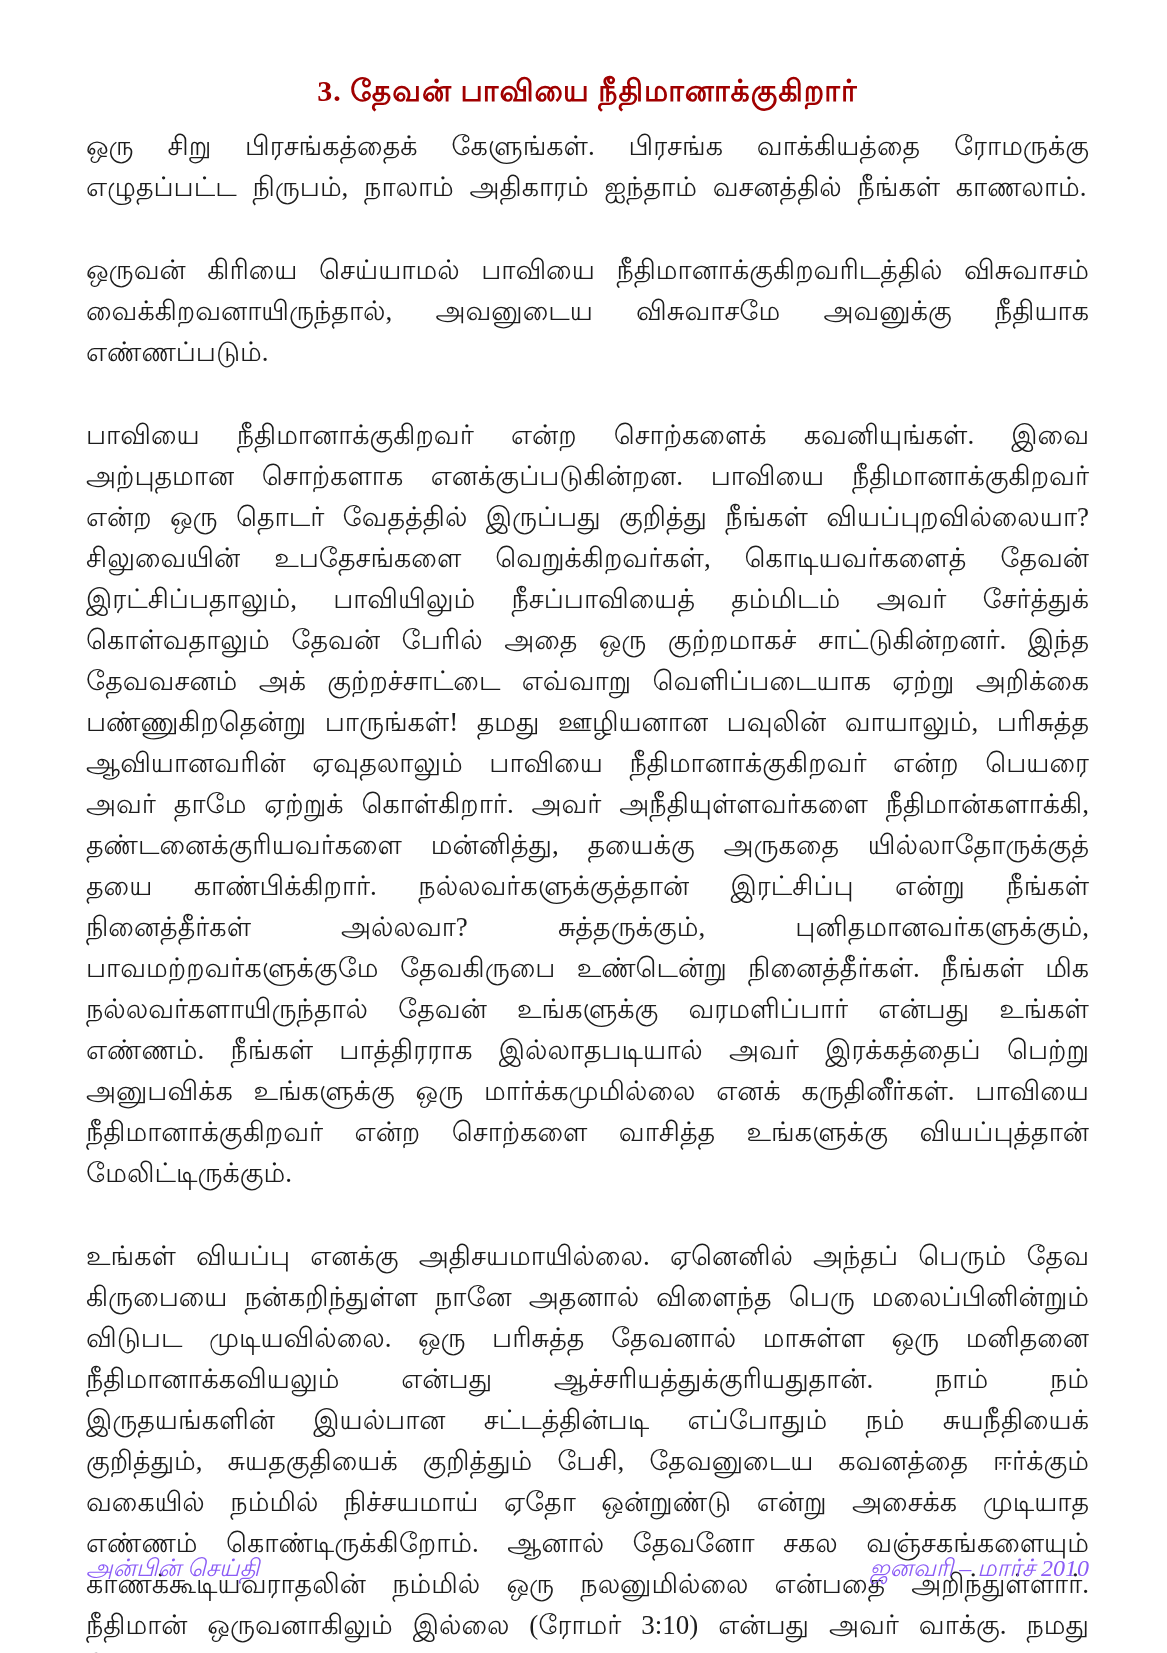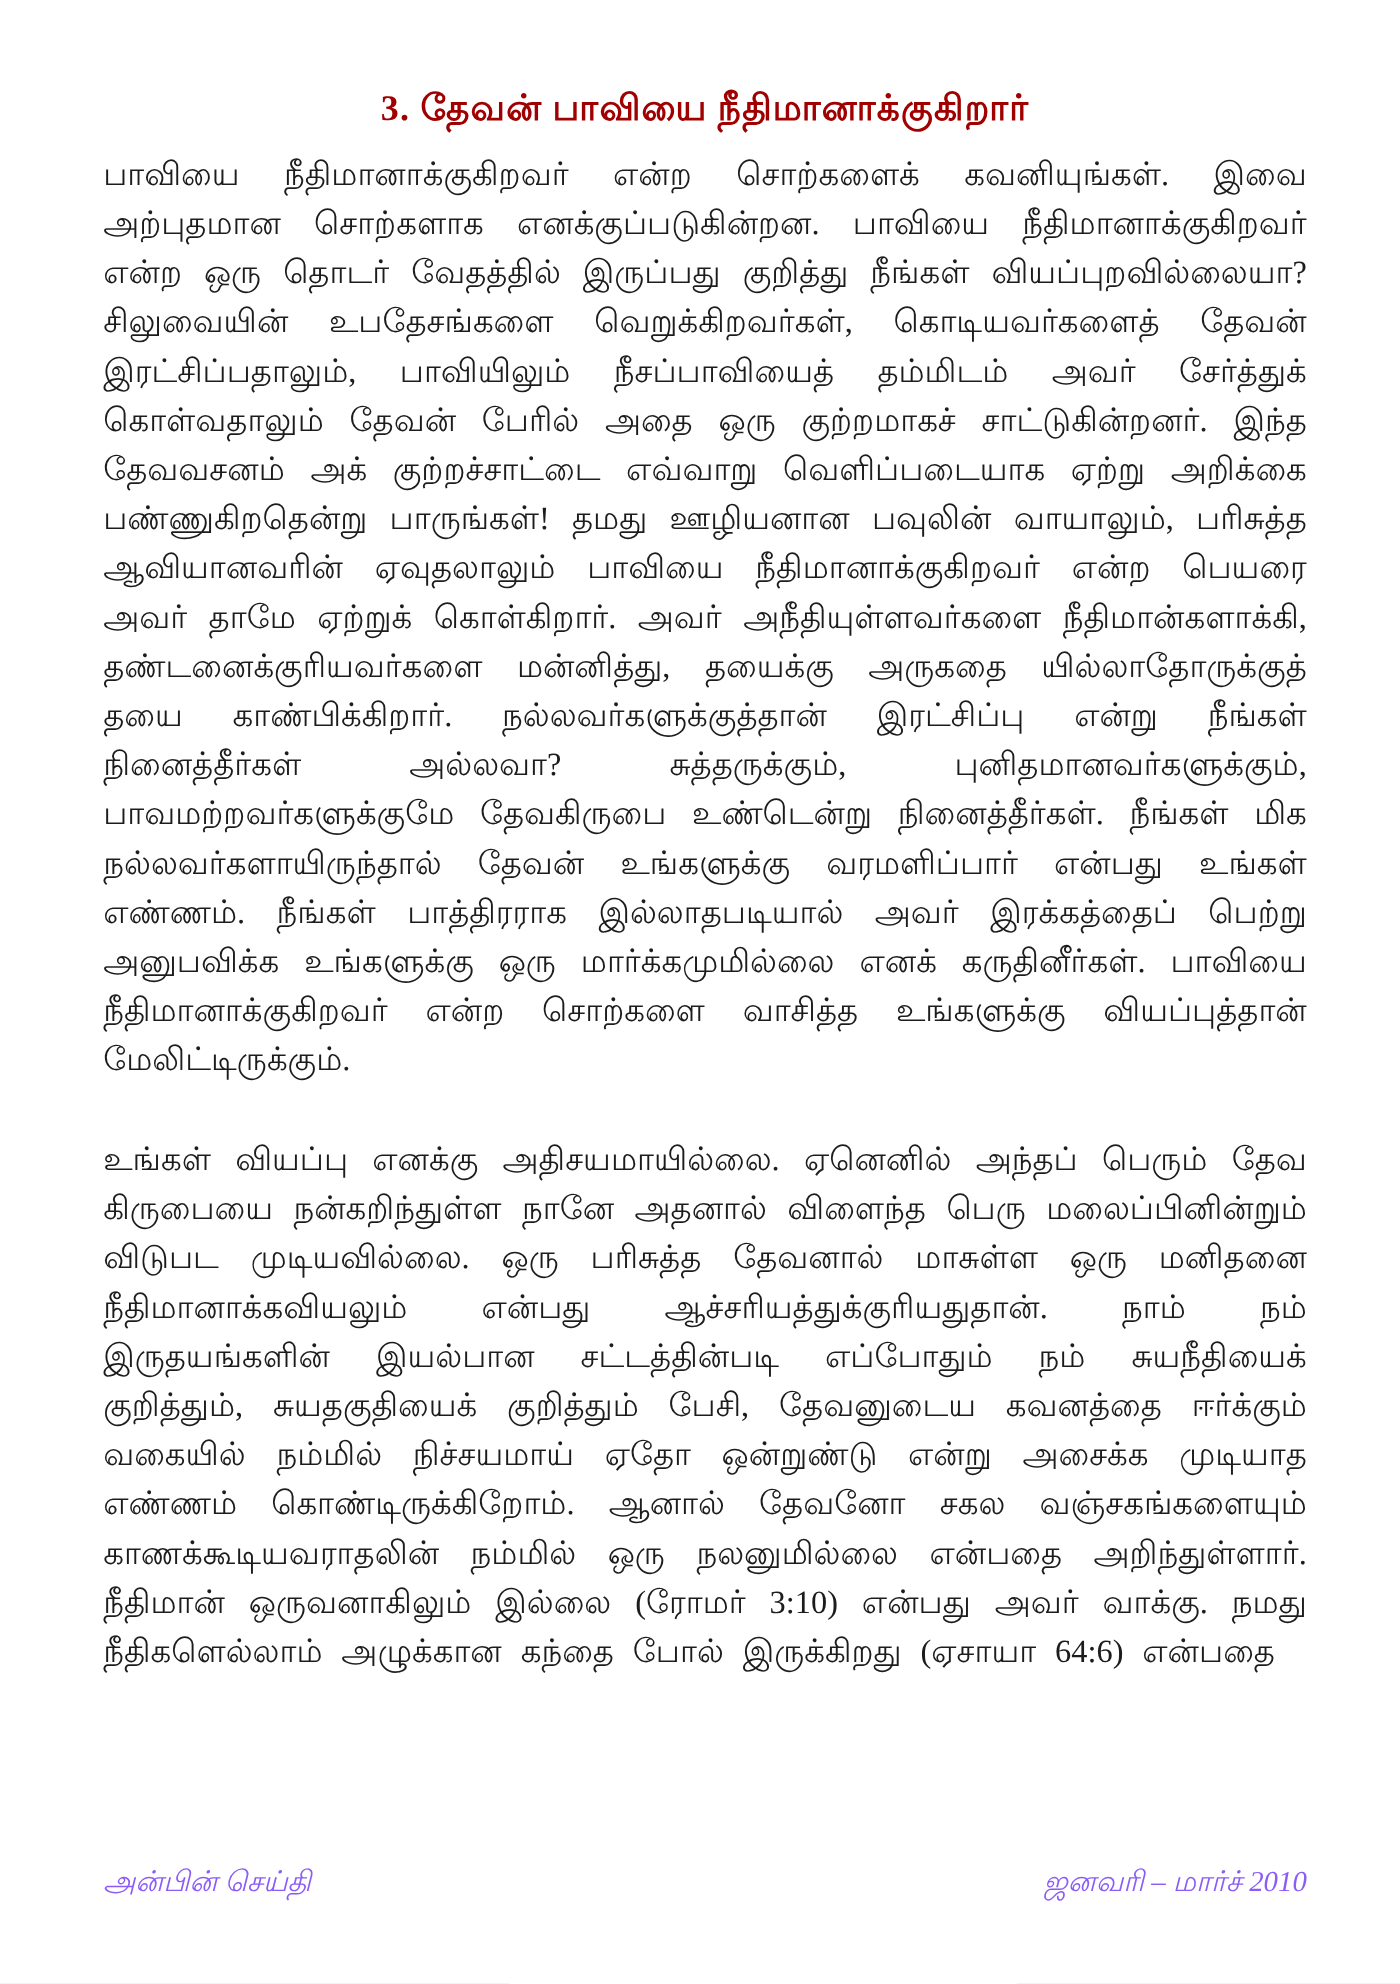--- a/index.html
+++ b/index.html
@@ -54,21 +54,23 @@
   .footer .f-center{ flex: 1 1 0; text-align: center; }
   .footer .f-right { flex: 1 1 0; text-align: right; }
 </style>
 </head>
 <body>
 
 <div class="page">
 
   <h1 class="title">3. தேவன் பாவியை நீதிமானாக்குகிறார்</h1>
 
+  <p class="para">ஒரு சிறு பிரசங்கத்தைக் கேளுங்கள். பிரசங்க வாக்கியத்தை ரோமருக்கு எழுதப்பட்ட நிருபம், நாலாம் அதிகாரம் ஐந்தாம் வசனத்தில் நீங்கள் காணலாம்.</p>
 
+  <p class="para">ஒருவன் கிரியை செய்யாமல் பாவியை நீதிமானாக்குகிறவரிடத்தில் விசுவாசம் வைக்கிறவனாயிருந்தால், அவனுடைய விசுவாசமே அவனுக்கு நீதியாக எண்ணப்படும்.</p>
 
   <p class="para">பாவியை நீதிமானாக்குகிறவர் என்ற சொற்களைக் கவனியுங்கள். இவை அற்புதமான சொற்களாக எனக்குப்படுகின்றன. பாவியை நீதிமானாக்குகிறவர் என்ற ஒரு தொடர் வேதத்தில் இருப்பது குறித்து நீங்கள் வியப்புறவில்லையா? சிலுவையின் உபதேசங்களை வெறுக்கிறவர்கள், கொடியவர்களைத் தேவன் இரட்சிப்பதாலும், பாவியிலும் நீசப்பாவியைத் தம்மிடம் அவர் சேர்த்துக் கொள்வதாலும் தேவன் பேரில் அதை ஒரு குற்றமாகச் சாட்டுகின்றனர். இந்த தேவவசனம் அக் குற்றச்சாட்டை எவ்வாறு வெளிப்படையாக ஏற்று அறிக்கை பண்ணுகிறதென்று பாருங்கள்! தமது ஊழியனான பவுலின் வாயாலும், பரிசுத்த ஆவியானவரின் ஏவுதலாலும் பாவியை நீதிமானாக்குகிறவர் என்ற பெயரை அவர் தாமே ஏற்றுக் கொள்கிறார். அவர் அநீதியுள்ளவர்களை நீதிமான்களாக்கி, தண்டனைக்குரியவர்களை மன்னித்து, தயைக்கு அருகதை யில்லாதோருக்குத் தயை காண்பிக்கிறார். நல்லவர்களுக்குத்தான் இரட்சிப்பு என்று நீங்கள் நினைத்தீர்கள் அல்லவா? சுத்தருக்கும், புனிதமானவர்களுக்கும், பாவமற்றவர்களுக்குமே தேவகிருபை உண்டென்று நினைத்தீர்கள். நீங்கள் மிக நல்லவர்களாயிருந்தால் தேவன் உங்களுக்கு வரமளிப்பார் என்பது உங்கள் எண்ணம். நீங்கள் பாத்திரராக இல்லாதபடியால் அவர் இரக்கத்தைப் பெற்று அனுபவிக்க உங்களுக்கு ஒரு மார்க்கமுமில்லை எனக் கருதினீர்கள். பாவியை நீதிமானாக்குகிறவர் என்ற சொற்களை வாசித்த உங்களுக்கு வியப்புத்தான் மேலிட்டிருக்கும்.</p>
 
   <p class="para">உங்கள் வியப்பு எனக்கு அதிசயமாயில்லை. ஏனெனில் அந்தப் பெரும் தேவ கிருபையை நன்கறிந்துள்ள நானே அதனால் விளைந்த பெரு மலைப்பினின்றும் விடுபட முடியவில்லை. ஒரு பரிசுத்த தேவனால் மாசுள்ள ஒரு மனிதனை நீதிமானாக்கவியலும் என்பது ஆச்சரியத்துக்குரியதுதான். நாம் நம் இருதயங்களின் இயல்பான சட்டத்தின்படி எப்போதும் நம் சுயநீதியைக் குறித்தும், சுயதகுதியைக் குறித்தும் பேசி, தேவனுடைய கவனத்தை ஈர்க்கும் வகையில் நம்மில் நிச்சயமாய் ஏதோ ஒன்றுண்டு என்று அசைக்க முடியாத எண்ணம் கொண்டிருக்கிறோம். ஆனால் தேவனோ சகல வஞ்சகங்களையும் காணக்கூடியவராதலின் நம்மில் ஒரு நலனுமில்லை என்பதை அறிந்துள்ளார். நீதிமான் ஒருவனாகிலும் இல்லை (ரோமர் 3:10) என்பது அவர் வாக்கு. நமது நீதிகளெல்லாம் அழுக்கான கந்தை போல் இருக்கிறது (ஏசாயா 64:6) என்பதை</p>
 
   <div class="footer">
     <span class="f-left">அன்பின் செய்தி</span>
     <span class="f-right">ஜனவரி – மார்ச் 2010</span>
   </div>
 

